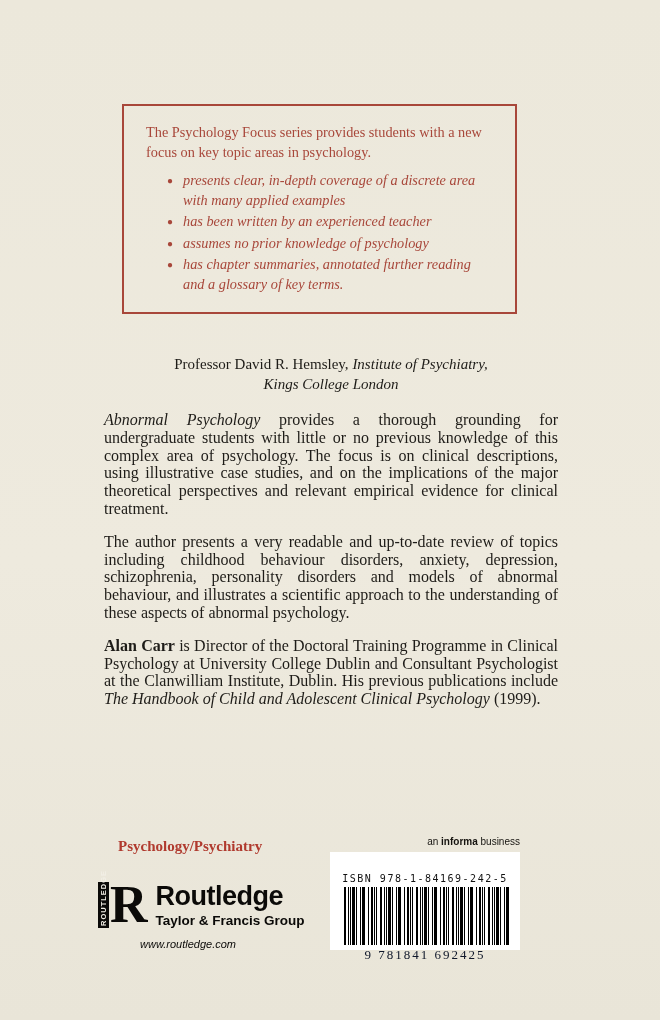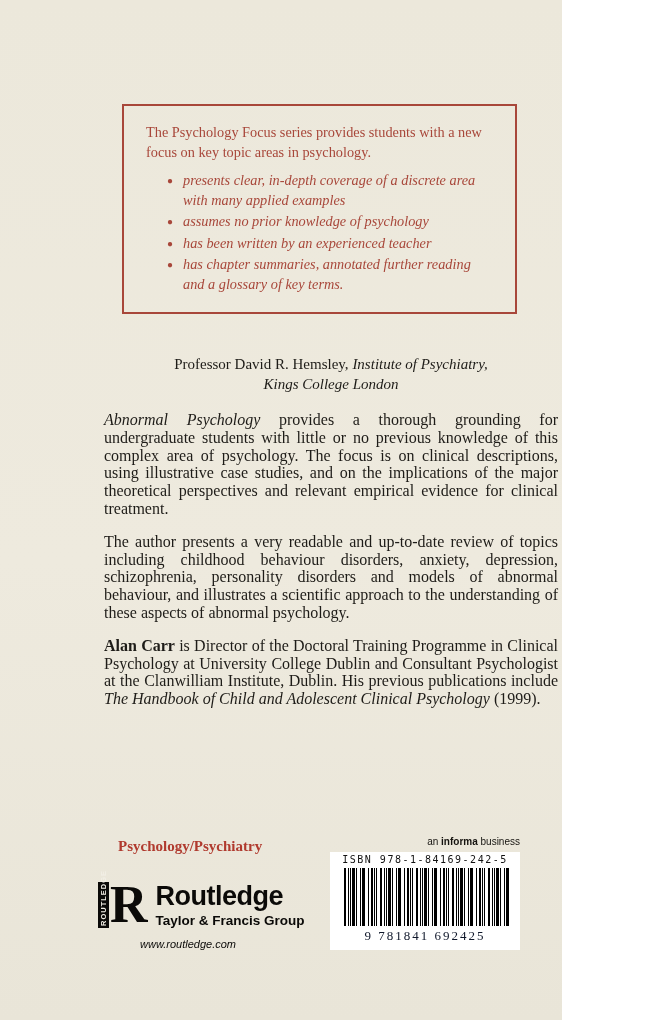--- a/index.html
+++ b/index.html
@@ -1,18 +1,18 @@
 <!DOCTYPE html>
 <html><head>
 <meta charset="utf-8">
 <style>
   html, body { margin: 0; padding: 0; }
   .page {
     position: relative;
-    width: 562px;
+    width: 660px;
     height: 1020px;
     background: linear-gradient(180deg, #ece8db 0%, #eeeade 55%, #e9e5d8 100%);
     font-family: "Liberation Serif", serif;
     color: #1e1c18;
     overflow: hidden;
   }
 
   
   .series-box {
     position: absolute;
@@ -95,21 +95,21 @@
     color: #15130f;
   }
   .barcode-box {
     position: absolute;
     left: 330px;
     top: 852px;
     width: 190px;
     height: 98px;
     background: #ffffff;
     box-sizing: border-box;
-    padding-top: 2px;
+    padding-top: 21px;
     text-align: center;
   }
   .isbn-label {
     font-family: "DejaVu Sans Mono", monospace;
     font-size: 10px;
     letter-spacing: 1.5px;
     color: #111;
     white-space: nowrap;
   }
   .barcode {
@@ -182,22 +182,22 @@
 </style>
 </head>
 <body>
 
 <div class="page">
 
   <div class="series-box">
     <p class="intro-line">The Psychology Focus series provides students with a new focus on key topic areas in psychology.</p>
     <ul>
       <li>presents clear, in-depth coverage of a discrete area with many applied examples</li>
+      <li>has been written by an experienced teacher</li>
       <li>assumes no prior knowledge of psychology</li>
-      <li>has been written by an experienced teacher</li>
       <li>has chapter summaries, annotated further reading and a glossary of key terms.</li>
     </ul>
   </div>
 
   <div class="main-col">
     <div class="attribution">
       <span>Professor David R. Hemsley, </span><span class="it">Institute of Psychiatry,</span><br>
       <span class="it">Kings College London</span>
     </div>
 

